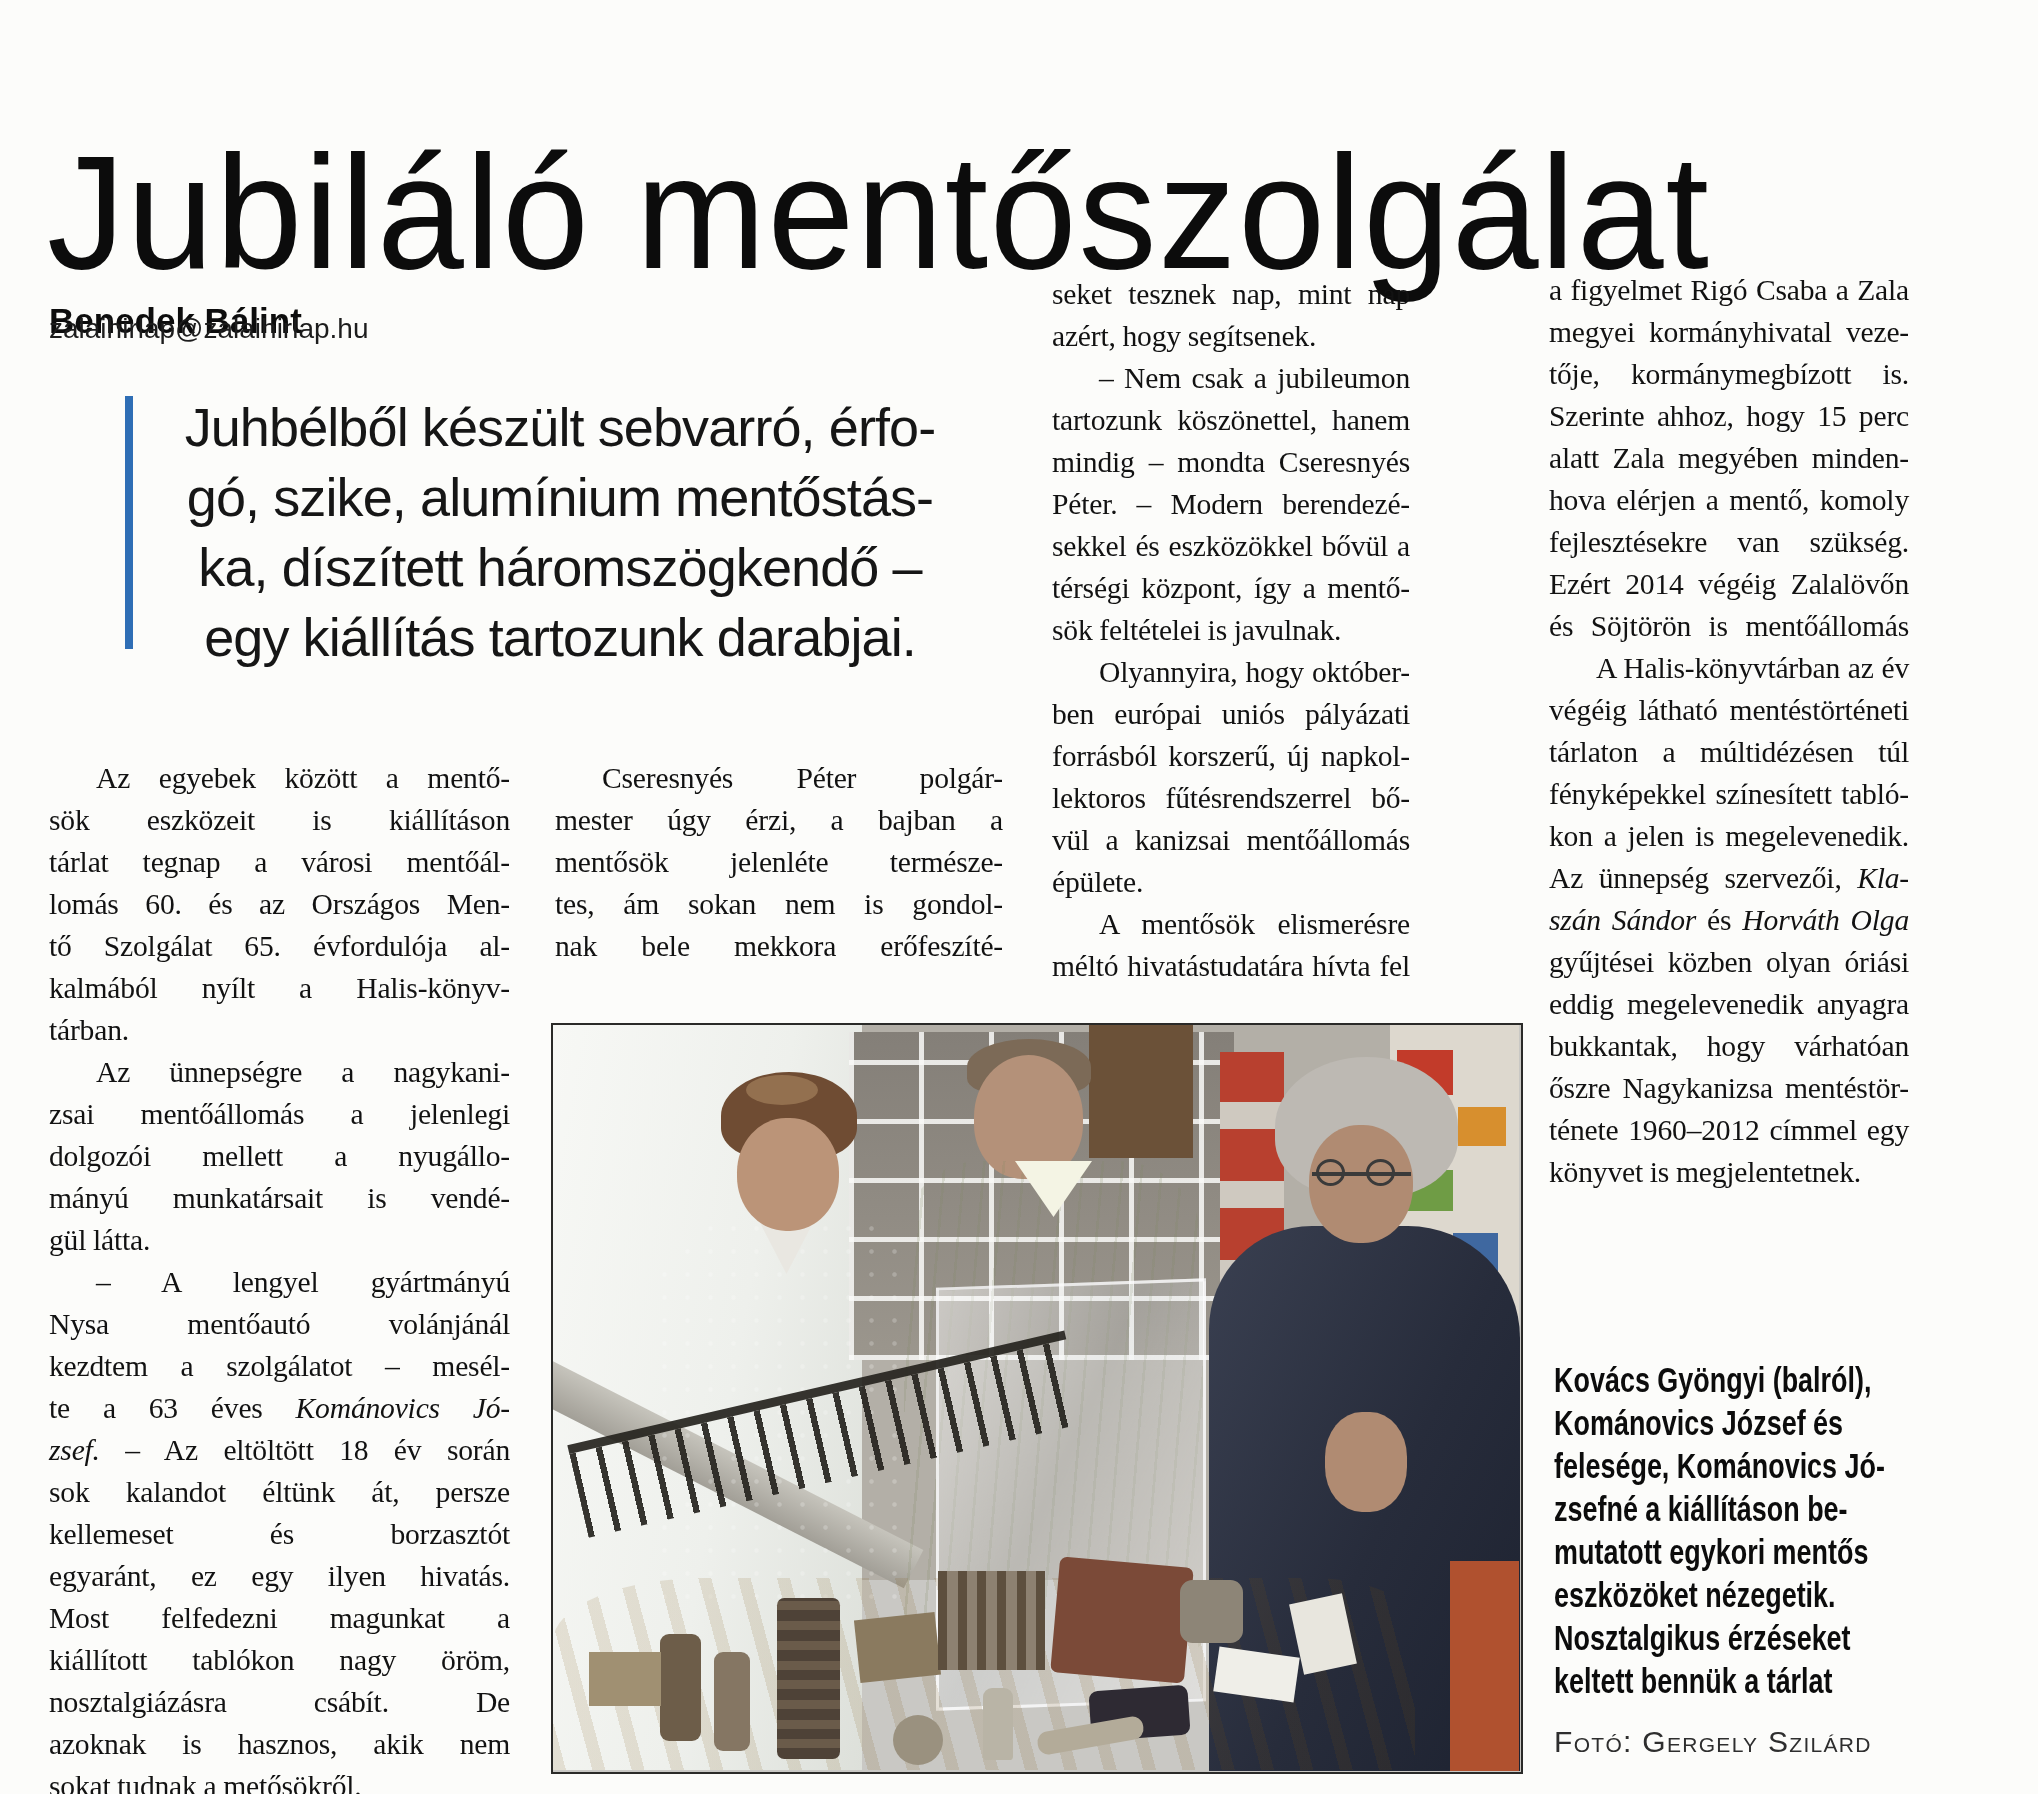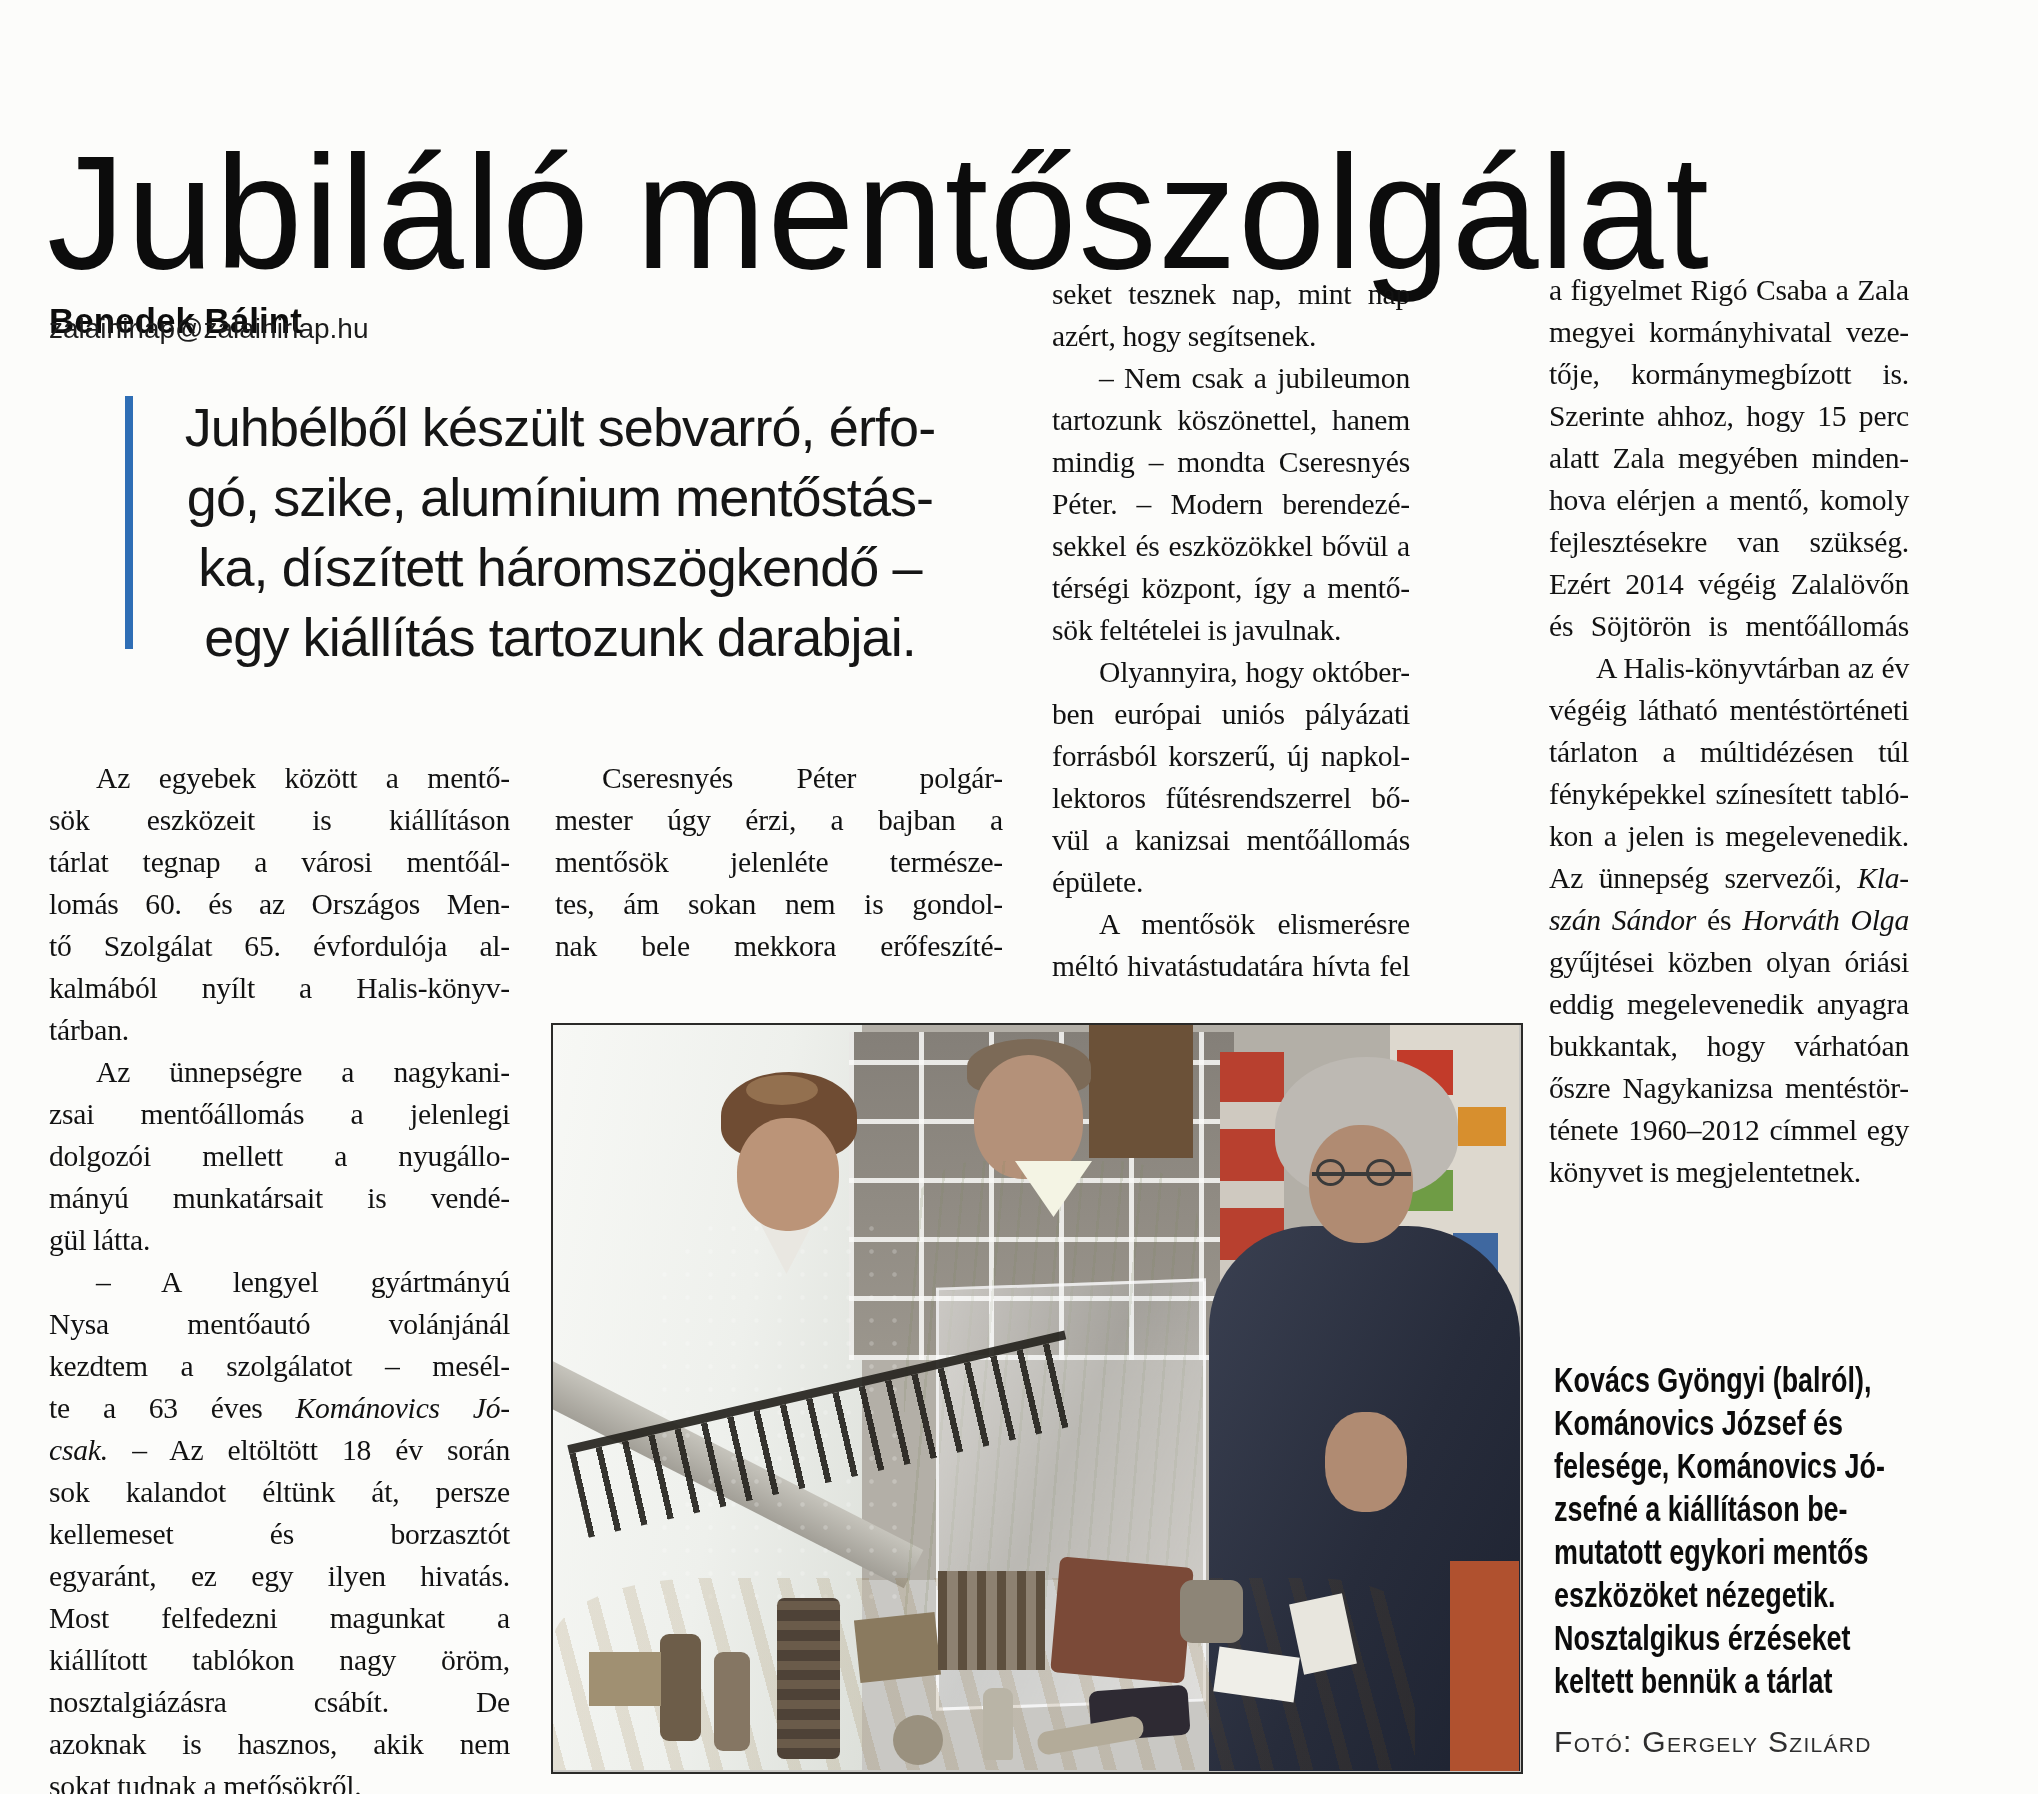--- a/index.html
+++ b/index.html
@@ -134,21 +134,21 @@
       <div class="bline pend"><span>tárban.</span></div>
       <div class="bline ind"><span>Az ünnepségre a nagykani-</span></div>
       <div class="bline"><span>zsai mentőállomás a jelenlegi</span></div>
       <div class="bline"><span>dolgozói mellett a nyugállo-</span></div>
       <div class="bline"><span>mányú munkatársait is vendé-</span></div>
       <div class="bline pend"><span>gül látta.</span></div>
       <div class="bline ind"><span>– A lengyel gyártmányú</span></div>
       <div class="bline"><span>Nysa mentőautó volánjánál</span></div>
       <div class="bline"><span>kezdtem a szolgálatot – mesél-</span></div>
       <div class="bline"><span>te a 63 éves </span><i>Kománovics Jó-</i></div>
-      <div class="bline"><i>csak.</i><span> – Az eltöltött 18 év során</span></div>
+      <div class="bline"><i>zsef.</i><span> – Az eltöltött 18 év során</span></div>
       <div class="bline"><span>sok kalandot éltünk át, persze</span></div>
       <div class="bline"><span>kellemeset és borzasztót</span></div>
       <div class="bline"><span>egyaránt, ez egy ilyen hivatás.</span></div>
       <div class="bline"><span>Most felfedezni magunkat a</span></div>
       <div class="bline"><span>kiállított tablókon nagy öröm,</span></div>
       <div class="bline"><span>nosztalgiázásra csábít. De</span></div>
       <div class="bline"><span>azoknak is hasznos, akik nem</span></div>
       <div class="bline pend"><span>sokat tudnak a metősökről.</span></div>
     </div>
   <div id="col1" class="col">

